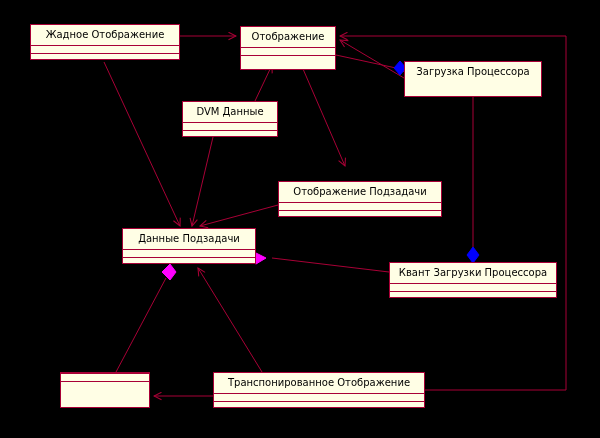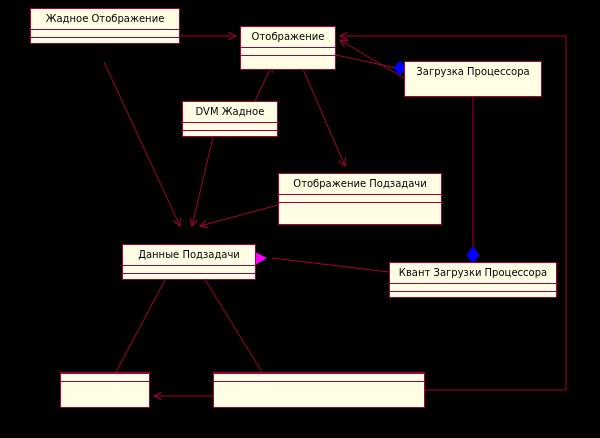--- a/index.html
+++ b/index.html
@@ -95,21 +95,21 @@
     <line x1="213" y1="396" x2="154" y2="396" stroke="#a80036" stroke-width="1" marker-end="url(#arrowOpen)"></line>
 
     <polyline points="425,390 566,390 566,36 340,36" fill="none" stroke="#a80036" stroke-width="1" marker-end="url(#arrowOpen)"></polyline>
 
     <polygon points="400,61 406,68 400,75 394,68" fill="#0000ff" stroke="#0000ff" stroke-width="1"></polygon>
     <polygon points="473,247 479,255 473,263 467,255" fill="#0000ff" stroke="#0000ff" stroke-width="1"></polygon>
     <polygon points="256,253 266,258 256,264 246,258" fill="#ff00ff" stroke="#ff00ff" stroke-width="1"></polygon>
     <polygon points="170,264 176,272 170,280 162,272" fill="#ff00ff" stroke="#ff00ff" stroke-width="1"></polygon>
   </svg>
 
-  <div class="node" style="left:30px; top:8px; width:150px; height:36px;">
+  <div class="node" style="left:30px; top:24px; width:150px; height:36px;">
     <div class="title">Жадное Отображение</div>
     <div class="sep"></div>
     <div class="band"></div>
     <div class="sep"></div>
   </div>
 
   <div class="node" style="left:240px; top:26px; width:96px; height:44px;">
     <div class="title">Отображение</div>
     <div class="sep"></div>
     <div class="band"></div>
@@ -117,52 +117,53 @@
   </div>
 
   <div class="node" style="left:404px; top:61px; width:138px; height:36px;gap:48px;">
     <div class="title">Загрузка Процессора</div>
     <div class="sep"></div>
     <div class="band"></div>
     <div class="sep"></div>
   </div>
 
   <div class="node" style="left:182px; top:101px; width:96px; height:36px;">
-    <div class="title">DVM Жадное</div>
+    <div class="title">DVM Данные</div>
     <div class="sep"></div>
     <div class="band"></div>
     <div class="sep"></div>
   </div>
 
-  <div class="node" style="left:278px; top:173px; width:164px; height:52px;">
+  <div class="node" style="left:278px; top:181px; width:164px; height:36px;">
     <div class="title">Отображение Подзадачи</div>
     <div class="sep"></div>
     <div class="band"></div>
     <div class="sep"></div>
   </div>
 
-  <div class="node" style="left:122px; top:228px; width:134px; height:36px;margin-top:16px;">
+  <div class="node" style="left:122px; top:228px; width:134px; height:36px;">
     <div class="title">Данные Подзадачи</div>
     <div class="sep"></div>
     <div class="band"></div>
     <div class="sep"></div>
   </div>
 
   <div class="node" style="left:389px; top:262px; width:168px; height:36px;">
     <div class="title">Квант Загрузки Процессора</div>
     <div class="sep"></div>
     <div class="band"></div>
     <div class="sep"></div>
   </div>
 
   <div class="node" style="left:60px; top:372px; width:90px; height:36px;">
     <div class="sep"></div>
     <div class="band"></div>
     <div class="sep"></div>
   </div>
 
   <div class="node" style="left:213px; top:372px; width:212px; height:36px;">
+    <div class="title">Транспонированное Отображение</div>
     <div class="sep"></div>
     <div class="band"></div>
     <div class="sep"></div>
   </div>
 
 </div>
 
 </body></html>

